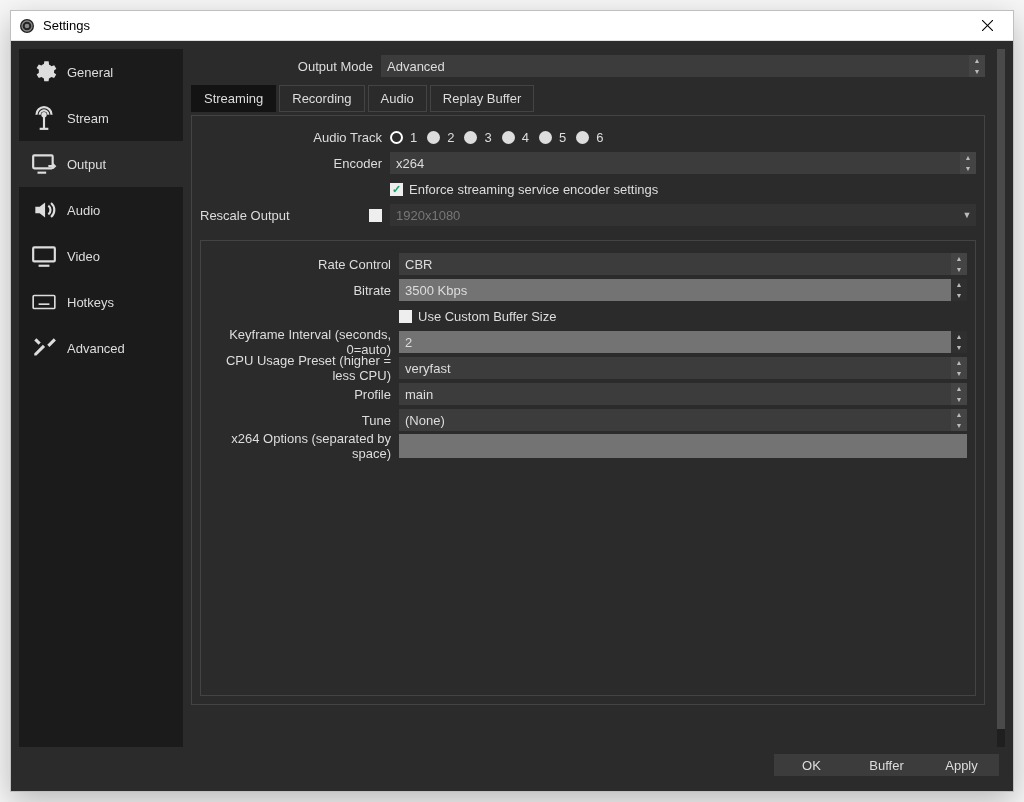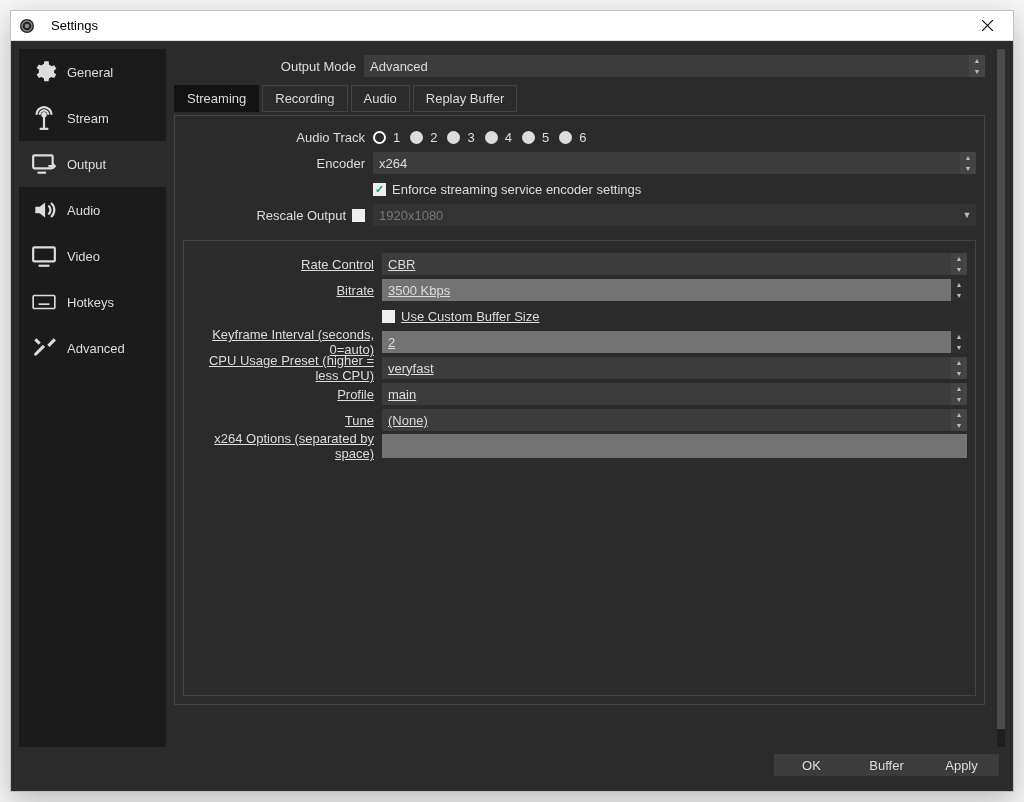--- a/index.html
+++ b/index.html
@@ -1,25 +1,25 @@
 <!DOCTYPE html>
 <html><head>
 <meta charset="utf-8">
 <style>
   *{box-sizing:border-box;margin:0;padding:0;font-family:"Segoe UI",Tahoma,sans-serif;font-size:13px;color:#ddd;}
   body{background:#f7f7f7;display:flex;align-items:center;justify-content:center;height:100vh;}
   .window{width:1004px;height:782px;background:#fff;border:1px solid #bfbfbf;box-shadow:0 10px 30px rgba(0,0,0,0.25);display:flex;flex-direction:column;}
-  .titlebar{height:30px;background:#fff;display:flex;align-items:center;padding:0 8px;color:#000;border-bottom:1px solid #e0e0e0;gap:8px;}
+  .titlebar{height:30px;background:#fff;display:flex;align-items:center;padding:0 8px;color:#000;border-bottom:1px solid #e0e0e0;}
   .titlebar .app-icon{width:16px;height:16px;margin-right:8px;}
   .titlebar .title{color:#000;}
   .titlebar .spacer{flex:1;}
   .titlebar .close{width:36px;height:30px;display:flex;align-items:center;justify-content:center;cursor:pointer;color:#000;font-size:14px;}
   .body{flex:1;background:#2b2b2b;display:flex;flex-direction:column;padding:8px;}
   .main{flex:1;display:flex;min-height:0;}
-  .sidebar{width:147px;background:#1b1b1b;display:flex;flex-direction:column;}
+  .sidebar{width:164px;background:#1b1b1b;display:flex;flex-direction:column;}
   .side-item{display:flex;align-items:center;height:46px;padding:0 12px;cursor:pointer;gap:10px;}
   .side-item.active{background:#2b2b2b;}
   .side-item .label{color:#ddd;}
   .content{flex:1;display:flex;flex-direction:column;padding-left:8px;min-width:0;}
   .scroll-wrap{flex:1;position:relative;display:flex;}
   .content-inner{flex:1;overflow:hidden;padding-right:10px;}
   .row{display:flex;align-items:center;height:26px;margin-bottom:0;}
   .row .lab{width:190px;text-align:right;padding-right:8px;color:#ddd;font-size:13px;}
   .row .ctl{flex:1;}
   .select{background:#3c3c3c;height:22px;width:100%;border:none;display:flex;align-items:center;padding:0 6px;position:relative;}
@@ -31,21 +31,21 @@
   .tab.active{background:#131313;border:1px solid #131313;}
   .tab-content{border:1px solid #444;border-top:1px solid #444;background:#2b2b2b;padding:8px 8px;margin-top:-1px;}
   .radio{width:13px;height:13px;border-radius:50%;border:2px solid #ddd;display:inline-block;margin-right:2px;vertical-align:middle;}
   .radio.checked2{border:2px solid #fff;}
   .checkbox{width:13px;height:13px;background:#eee;display:inline-flex;align-items:center;justify-content:center;color:#1a6;font-size:11px;font-weight:bold;vertical-align:middle;}
   .checkbox.unchecked{background:#eee;color:transparent;}
   .input{background:#737373;height:22px;width:100%;border:none;display:flex;align-items:center;padding:0 6px;position:relative;}
   .input .spin{position:absolute;right:0;top:0;bottom:0;width:16px;background:#2f2f2f;display:flex;flex-direction:column;}
   .x264opt .input{height:24px;}
   .disabled-text{color:#777;}
-  .section-box{border:1px solid #444;padding:10px 8px 6px 8px;margin-top:12px;text-decoration:underline;}
+  .section-box{border:1px solid #444;padding:10px 8px 6px 8px;margin-top:12px;}
   .vscroll{width:8px;background:#1f1f1f;margin-left:2px;}
   .vscroll .thumb{width:8px;height:680px;background:#4a4a4a;}
   .footer{height:36px;display:flex;align-items:center;justify-content:flex-end;gap:0;padding:0 6px;}
   .btn{width:75px;height:22px;background:#3c3c3c;border:none;display:flex;align-items:center;justify-content:center;cursor:pointer;}
   .btn.disabled{color:#777;cursor:default;}
   svg{display:block;}
   .at-group{display:flex;align-items:center;gap:10px;}
   .at-item{display:flex;align-items:center;gap:5px;}
 </style>
 </head>
@@ -217,21 +217,21 @@
 
           <div class="row">
             <div class="lab"></div>
             <div class="ctl" style="display:flex;align-items:center;gap:6px;">
               <span class="checkbox">✓</span>
               <span>Enforce streaming service encoder settings</span>
             </div>
           </div>
 
           <div class="row">
-            <div class="lab" style="display:flex;align-items:center;justify-content:flex-end;gap:6px;">
+            <div class="lab" style="display:flex;align-items:center;justify-content:space-between;gap:6px;">
               <span>Rescale Output</span>
               <span class="checkbox unchecked"></span>
             </div>
             <div class="ctl">
                     <div class="select" style="background:#333">
                       <span class="disabled-text">1920x1080</span>
                       <div class="drop">▼</div>
                     </div>
                   </div>
           </div>

